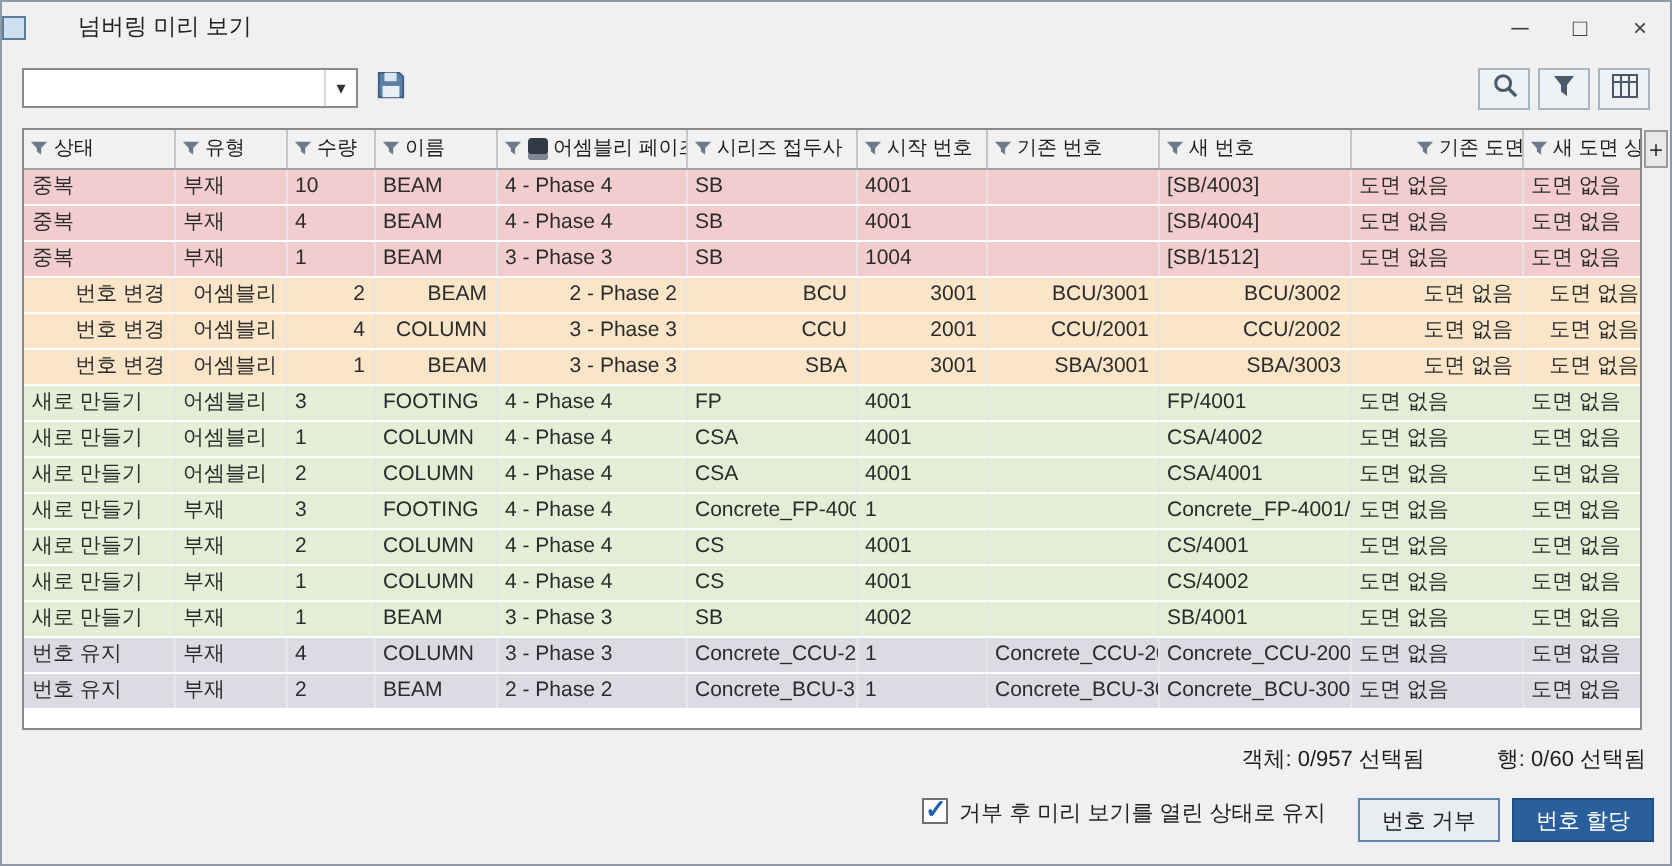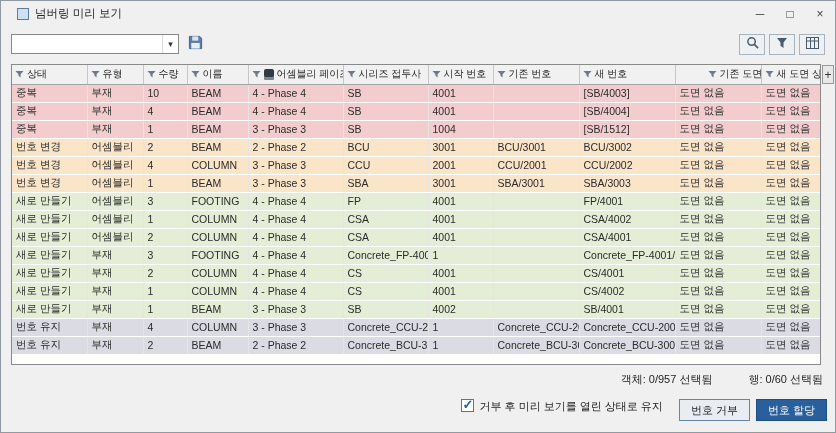--- a/index.html
+++ b/index.html
@@ -7,21 +7,21 @@
   body { font-family: "Liberation Sans", sans-serif; background: #e8e8e8; }
 
   .window {
     width: 836px; height: 433px;
     background: #f0f0f0;
     border: 1px solid #8f9aa5;
     display: flex; flex-direction: column;
   }
 
   
-  .titlebar { height: 25px; flex: 0 0 25px; display: flex; align-items: center; padding-left: 16px; }
+  .titlebar { height: 25px; flex: 0 0 25px; display: flex; align-items: center; padding-left: 0; gap: 20px; }
   .app-icon { width: 12px; height: 12px; border: 1px solid #5a7da0; background: #cfe0f0; margin-right: 6px; }
   .title-text { font-size: 11.5px; color: #222; }
   .win-buttons { margin-left: auto; display: flex; height: 100%; }
   .win-btn { width: 30px; display: flex; align-items: center; justify-content: center; font-size: 12px; color: #444; cursor: default; }
 
   
   .toolbar { display: flex; align-items: center; padding: 7px 10px 5px 10px; flex: 0 0 auto; }
   .combo { width: 168px; height: 20px; background: #fff; border: 1px solid #8a8a8a; display: flex; align-items: center; padding-left: 4px; }
   .combo-value { font-size: 11px; color: #222; flex: 1 1 auto; }
   .combo-arrow { width: 16px; height: 100%; display: flex; align-items: center; justify-content: center; font-size: 9px; color: #333; border-left: 1px solid #d8d8d8; }
@@ -42,21 +42,21 @@
   .hdr-inner { display: flex; align-items: center; gap: 3px; }
   .funnel { display: inline-flex; flex: 0 0 auto; }
   .phase-ico { display: inline-block; flex: 0 0 auto; width: 10px; height: 11px; background: #2f3a45; border-radius: 2px; box-shadow: inset 0 -3px 0 #7d8893; }
   td {
     height: 18px; padding: 0 4px; font-size: 10.5px; color: #2b2b2b;
     border-right: 1px solid rgba(0,0,0,0.10);
     border-bottom: 1px solid rgba(255,255,255,0.85);
     white-space: nowrap; overflow: hidden;
   }
   tr.row-duplicate td { background: var(--dup, #f3cdce); }
-  tr.row-renumber  td { background: var(--chg, #fbe5c8); }
+  tr.row-renumber  td { background: var(--chg, #fbe5c8); text-align: right; }
   tr.row-new       td { background: var(--new, #e4eed6); }
   tr.row-keep      td { background: var(--keep, #dbdbe4); }
 
   .add-col-btn {
     position: absolute; right: 1px; top: 5px;
     width: 12px; height: 19px;
     background: #e8e8e8; border: 1px solid #9a9a9a;
     font-size: 12px; color: #333; line-height: 1;
     display: flex; align-items: center; justify-content: center;
   }

